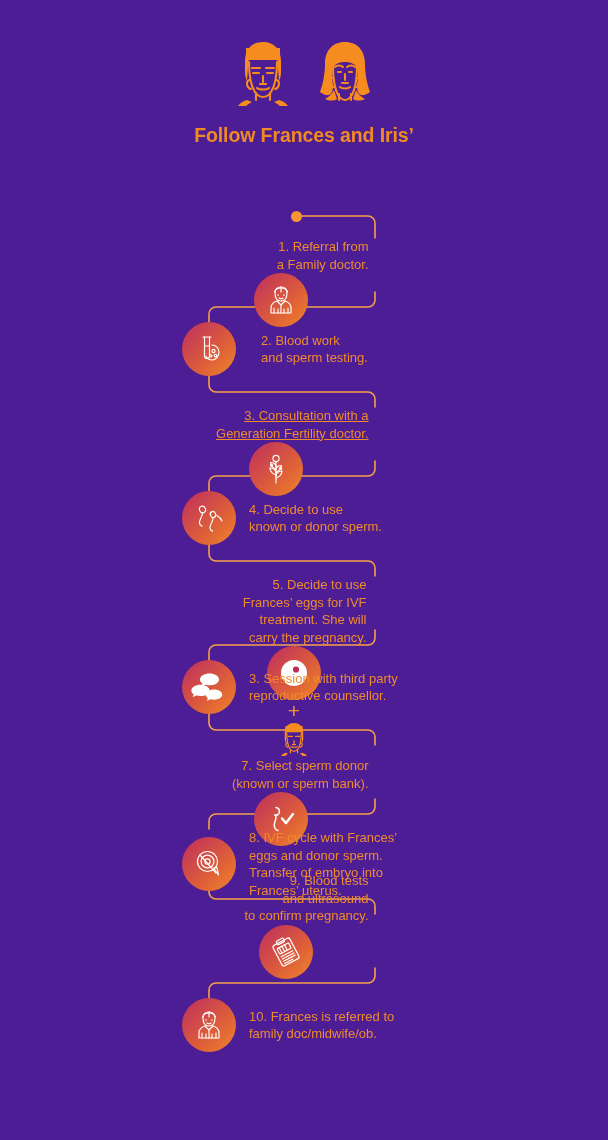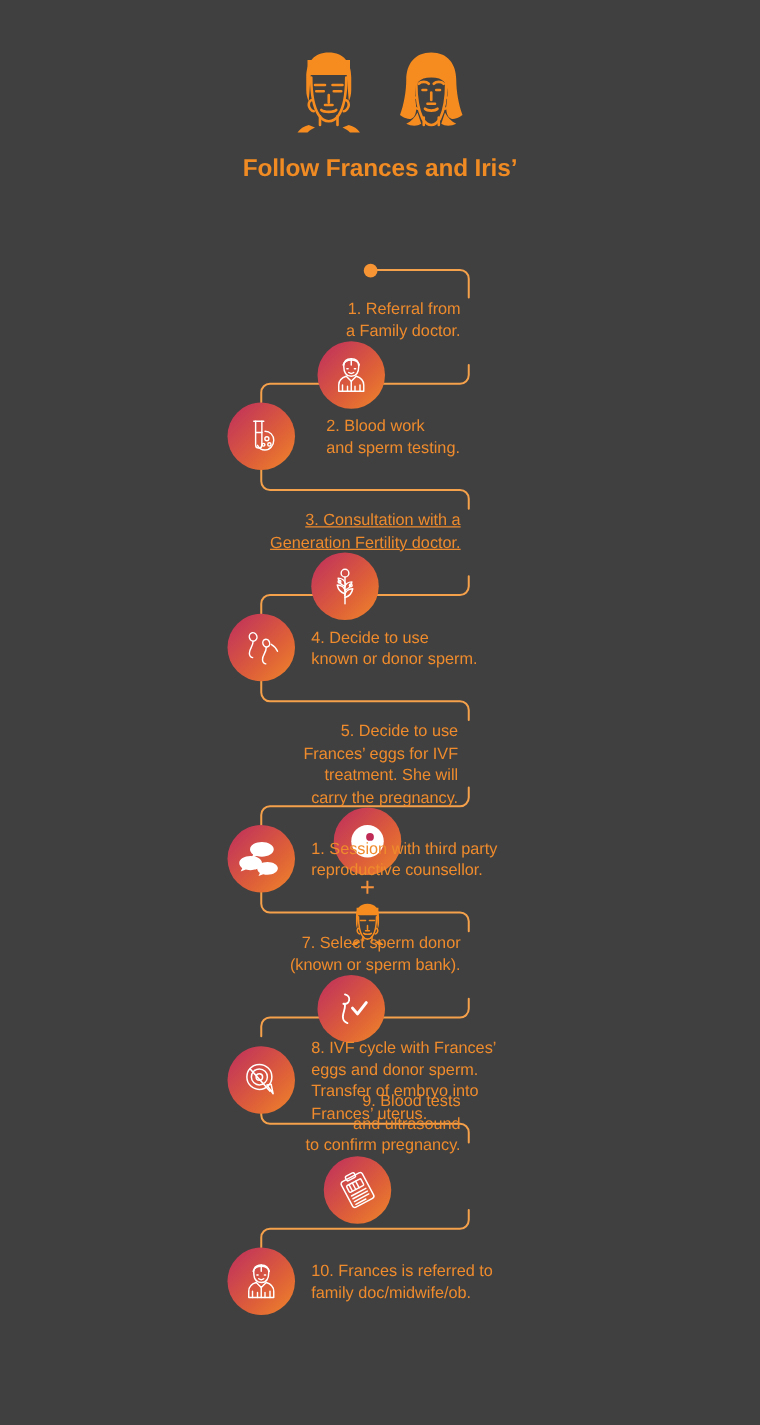--- a/index.html
+++ b/index.html
@@ -2,21 +2,21 @@
 <html><head>
 <meta charset="utf-8">
 <style>
   html,body{margin:0;padding:0;background:#ffffff;}
   body{
     width:608px;height:1140px;
     font-family:"Liberation Sans", sans-serif;
     -webkit-font-smoothing:antialiased;
     overflow:hidden;
   }
-  .page{position:relative;width:608px;height:1140px;background:#404040;}
+  .page{position:relative;width:608px;height:1140px;background:#4c1d95;}
 
   
   .header{position:absolute;left:0;top:0;width:608px;}
   .faces{display:flex;justify-content:center;align-items:flex-end;gap:8px;height:110px;padding-top:42px;box-sizing:border-box;}
   .title{
     text-align:center;
     color:#f08a22;
     font-weight:bold;
     font-size:19.5px;
     line-height:23px;
@@ -243,25 +243,25 @@
     <div class="step left" style="left:182px;top:455px;width:280px;">
       <div class="circle">
         <svg width="40" height="40" viewBox="0 0 40 40">
           <g fill="#fff">
             <path d="M20.5 6.5c5.2 0 9.5 2.6 9.5 5.9s-4.3 5.9-9.5 5.9c-1.4 0-2.8-.2-4-.6l-4.3 1.6 1.3-2.7c-1.6-1.1-2.5-2.6-2.5-4.2 0-3.3 4.3-5.9 9.5-5.9z"></path>
             <path d="M12.5 18.8c5 0 9.1 2.5 9.1 5.6 0 3.2-4.1 5.7-9.1 5.7-1.3 0-2.6-.2-3.8-.5l-4.2 1.5 1.3-2.6c-1.5-1-2.4-2.5-2.4-4.1 0-3.1 4.1-5.6 9.1-5.6z" transform="translate(-1 -1)"></path>
             <path d="M25 22.5c4.6 0 8.3 2.3 8.3 5.1 0 2.9-3.7 5.2-8.3 5.2-1.2 0-2.4-.2-3.4-.5l-3.8 1.4 1.1-2.4c-1.4-.9-2.2-2.3-2.2-3.7 0-2.8 3.7-5.1 8.3-5.1z"></path>
           </g>
         </svg>
       </div>
-      <div class="label">1. Session with third party
+      <div class="label">3. Session with third party
 reproductive counsellor.</div>
     </div>
 
-    <div class="step right" style="left:160px;top:540px;width:242px;">
+    <div class="step right" style="left:160px;top:552px;width:242px;">
       <div class="label" style="width:188px;">7. Select sperm donor
 (known or sperm bank).</div>
       <div class="circle">
         <svg width="36" height="36" viewBox="0 0 36 36">
           <g fill="none" stroke="#fff" stroke-width="1.5" stroke-linecap="round" stroke-linejoin="round">
             <path d="M13 6.5c2.4.6 3.8 2.6 3.3 4.8-.5 2.2-2.6 3.4-4.6 2.7"></path>
             <path d="M12.8 14c1 4-1.5 6.5-1.5 10.2 0 2.6 1.6 4.6 3.6 5.3"></path>
           </g>
           <path d="M19 17.5l4 4.6 7-9" fill="none" stroke="#fff" stroke-width="2.4" stroke-linecap="round" stroke-linejoin="round"></path>
         </svg>

